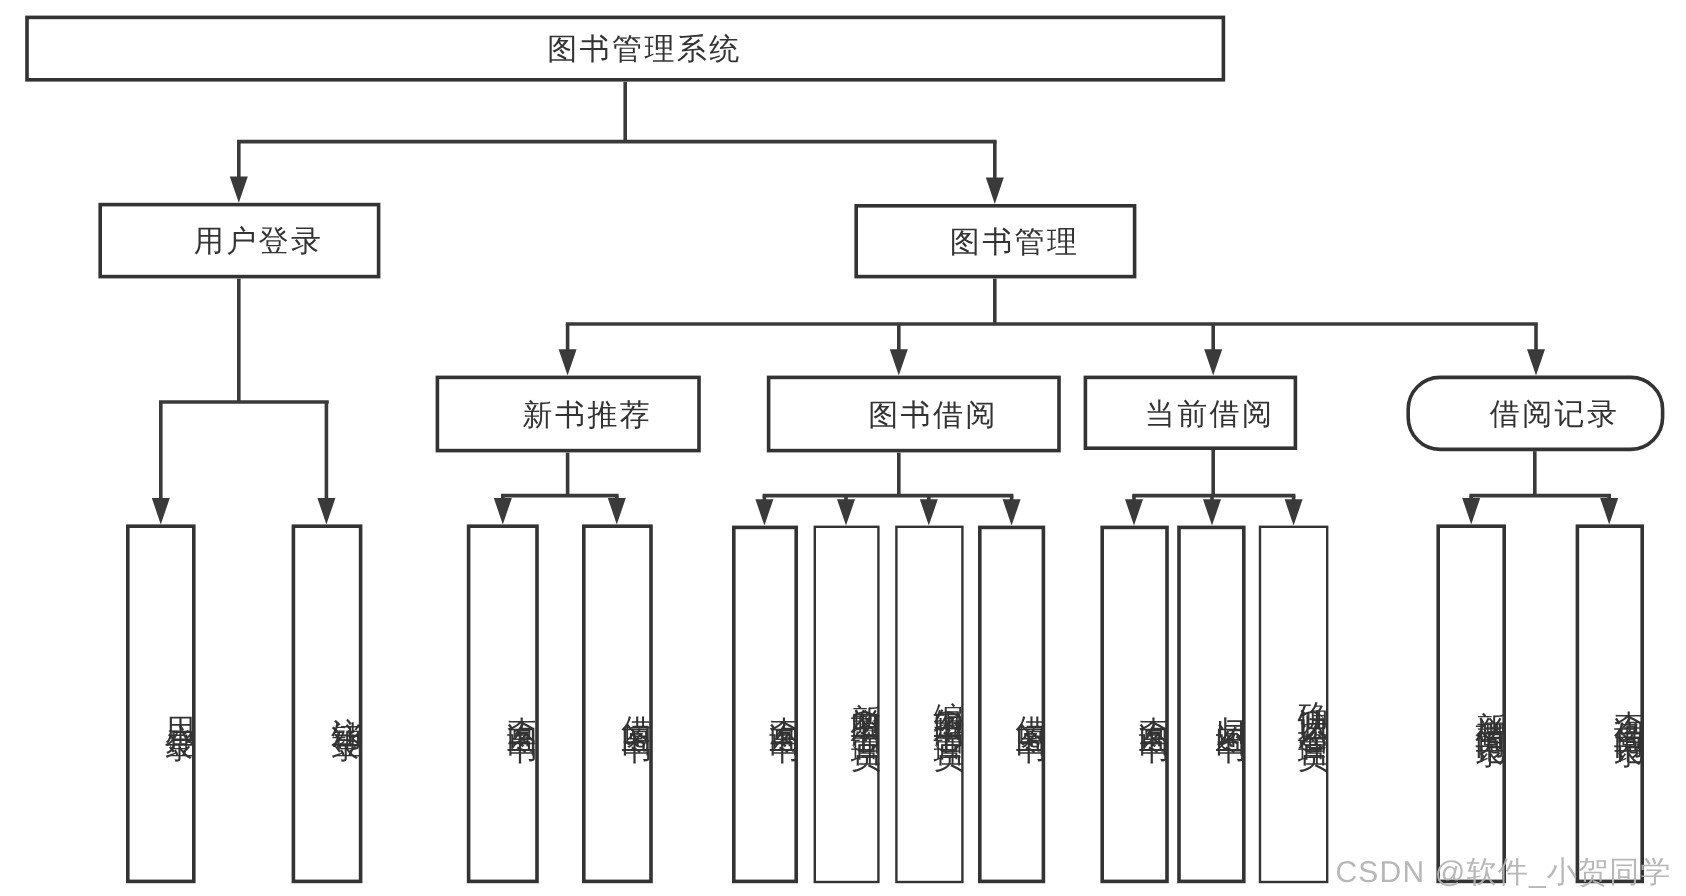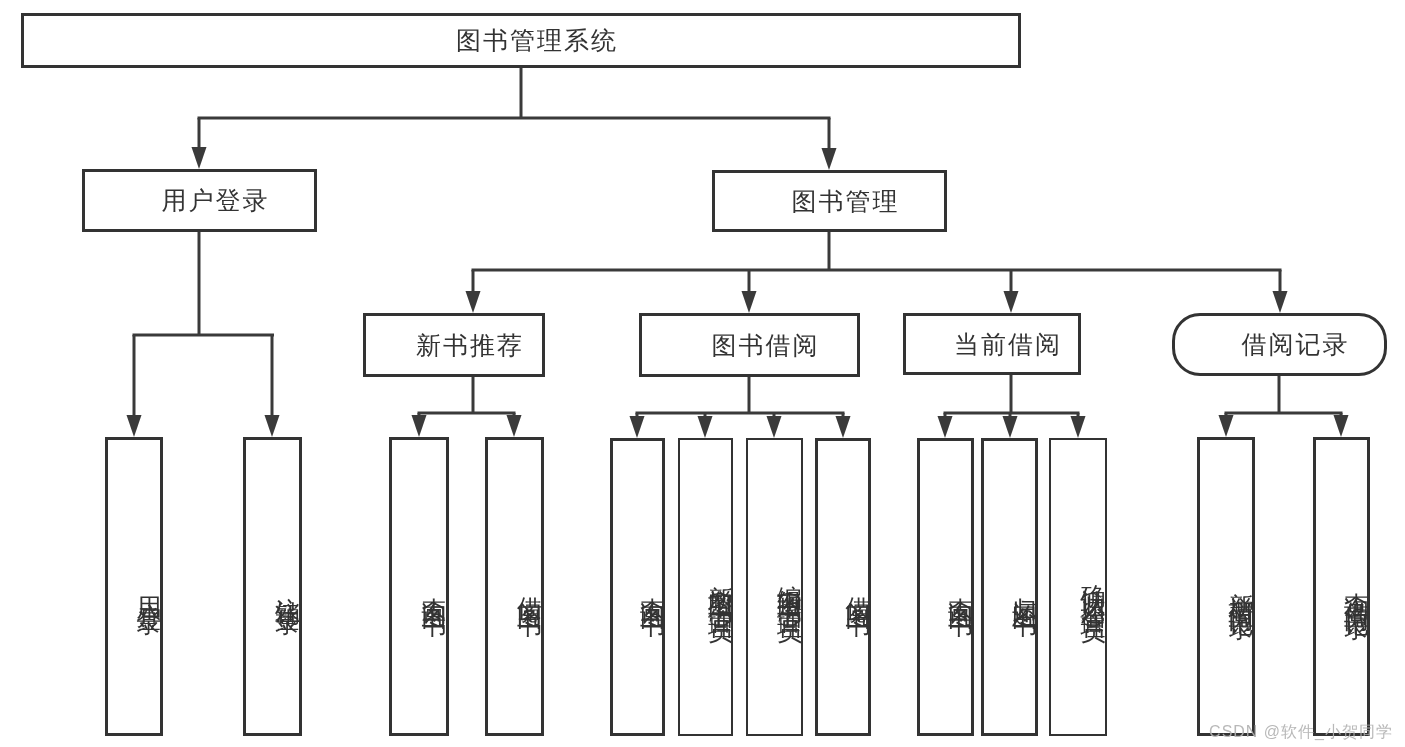--- a/index.html
+++ b/index.html
@@ -15,40 +15,40 @@
   }
   .leaf{
     writing-mode:vertical-rl;text-orientation:mixed;
     letter-spacing:5px;font-size:25px;
   }
   .thin{border-width:2px;}
   
   #n-root{left:21px;top:13px;width:1000px;height:55px;}
   #n-login{left:82px;top:169px;width:235px;height:63px;}
   #n-bookmgmt{left:712px;top:170px;width:235px;height:62px;text-align:right;}
-  #n-recommend{left:363px;top:313px;width:182px;height:64px;}
-  #n-borrow{left:639px;top:313px;width:221px;height:64px;}
+  #n-recommend{left:363px;top:313px;width:221px;height:64px;}
+  #n-borrow{left:639px;top:313px;width:245px;height:64px;}
   #n-current{left:903px;top:313px;width:178px;height:62px;}
   #n-records{left:1172px;top:313px;width:215px;height:63px;border-radius:28px;}
   #lf-user-login{left:105px;top:437px;width:58px;height:299px;}
   #lf-logout{left:243px;top:437px;width:59px;height:299px;}
   #lf-query-rec{left:389px;top:437px;width:60px;height:299px;}
   #lf-borrow-rec{left:485px;top:437px;width:59px;height:299px;}
   #lf-query-bor{left:610px;top:438px;width:55px;height:298px;}
   #lf-add-book{left:678px;top:438px;width:55px;height:298px;}
   #lf-edit-book{left:746px;top:438px;width:57px;height:298px;}
   #lf-borrow-book{left:815px;top:438px;width:56px;height:298px;}
   #lf-query-cur{left:917px;top:438px;width:57px;height:298px;}
   #lf-return{left:981px;top:438px;width:57px;height:298px;}
   #lf-confirm{left:1049px;top:438px;width:58px;height:298px;}
   #lf-add-record{left:1197px;top:437px;width:58px;height:299px;}
   #lf-query-record{left:1313px;top:437px;width:57px;height:299px;}
   #watermark{
     position:absolute;right:12px;bottom:4px;z-index:3;
-    color:rgba(178,178,178,0.92);font-size:16px;letter-spacing:1px;
+    color:rgba(178,178,178,0.92);font-size:25px;letter-spacing:1px;
   }
 </style>
 </head>
 <body>
 
 <div id="stage">
 
   <svg id="wires" width="1405" height="747" viewBox="0 0 1405 747">
     <g stroke="#3a3a3a" stroke-width="3" fill="none">
 

